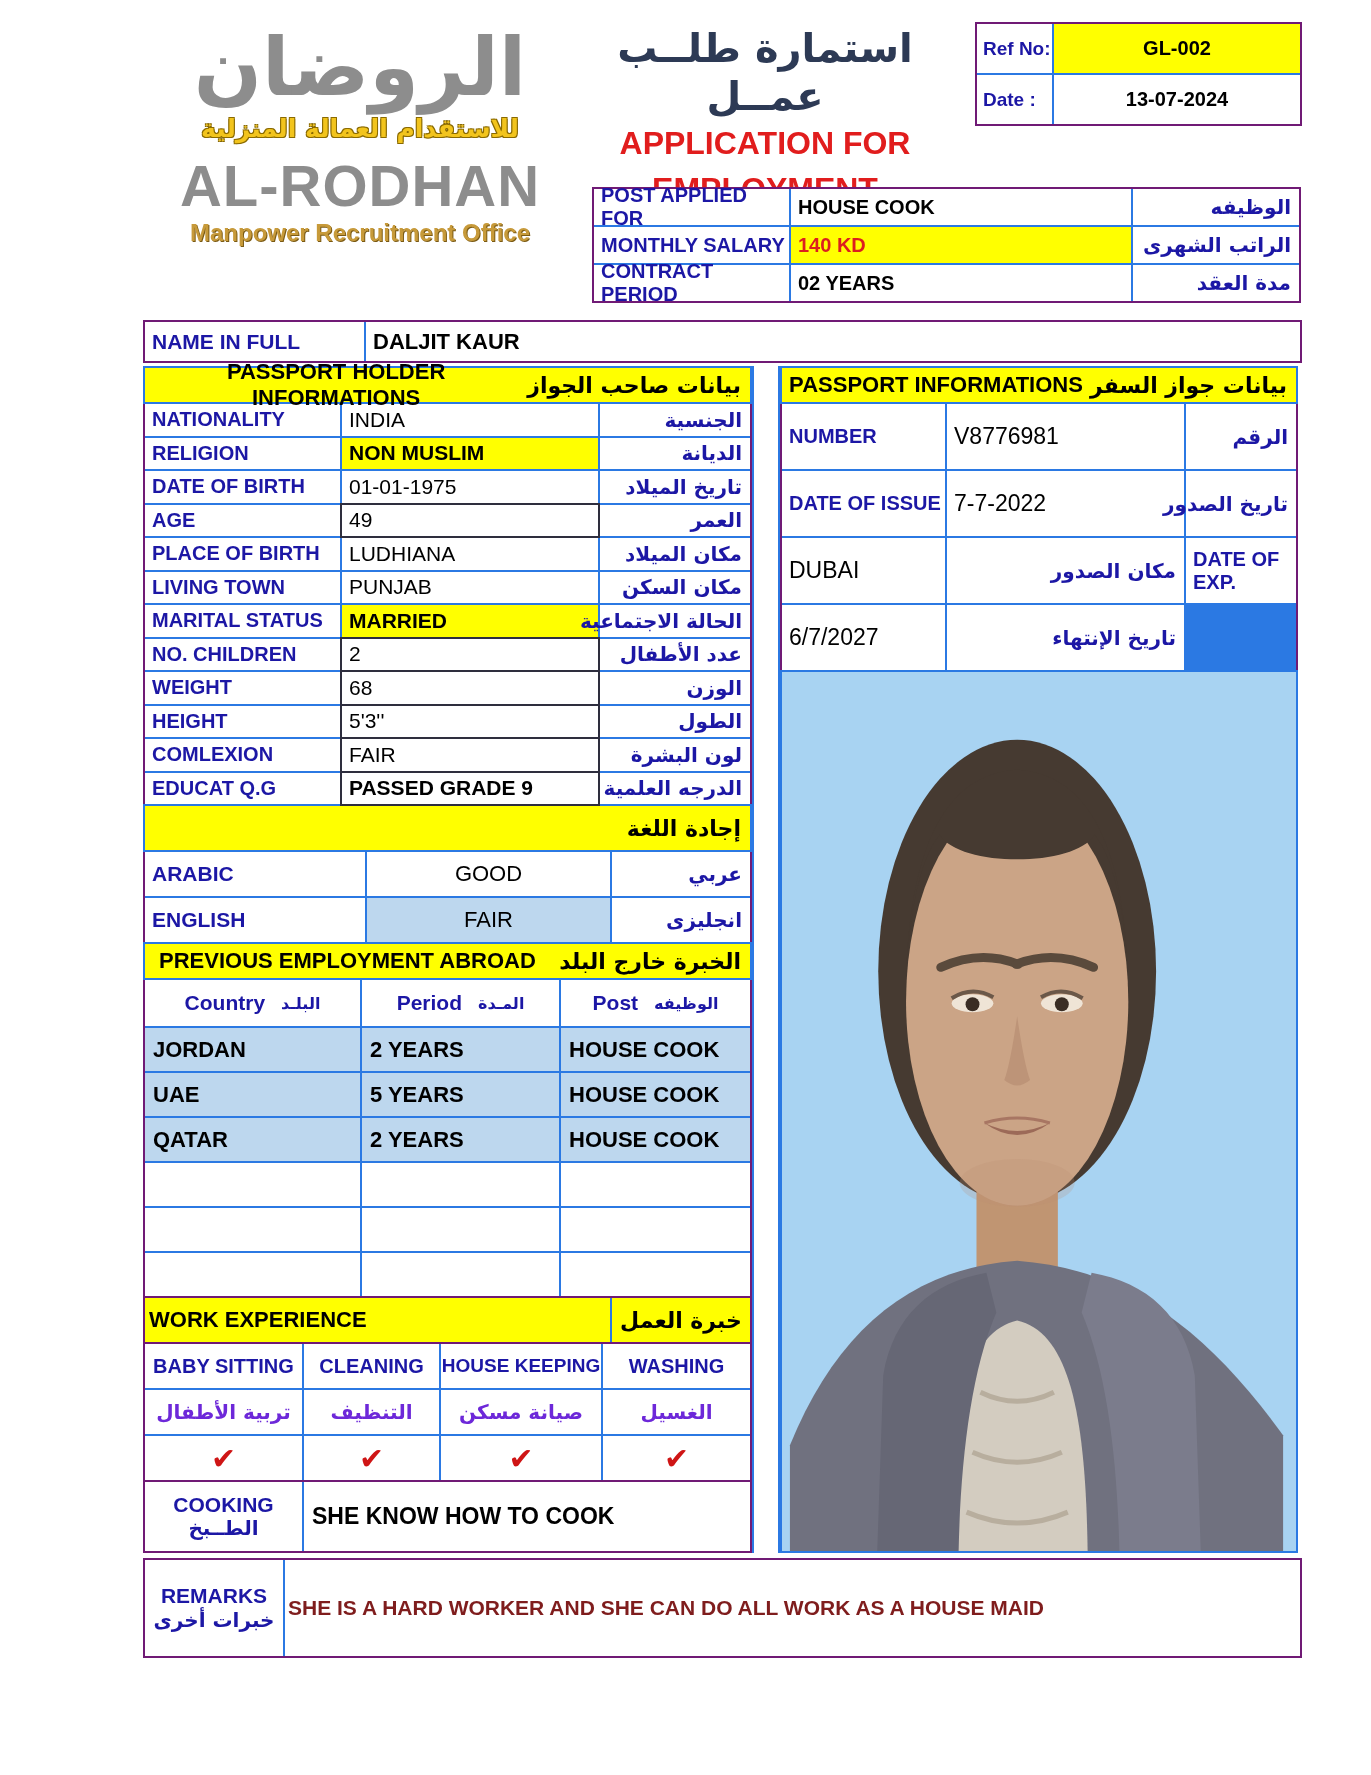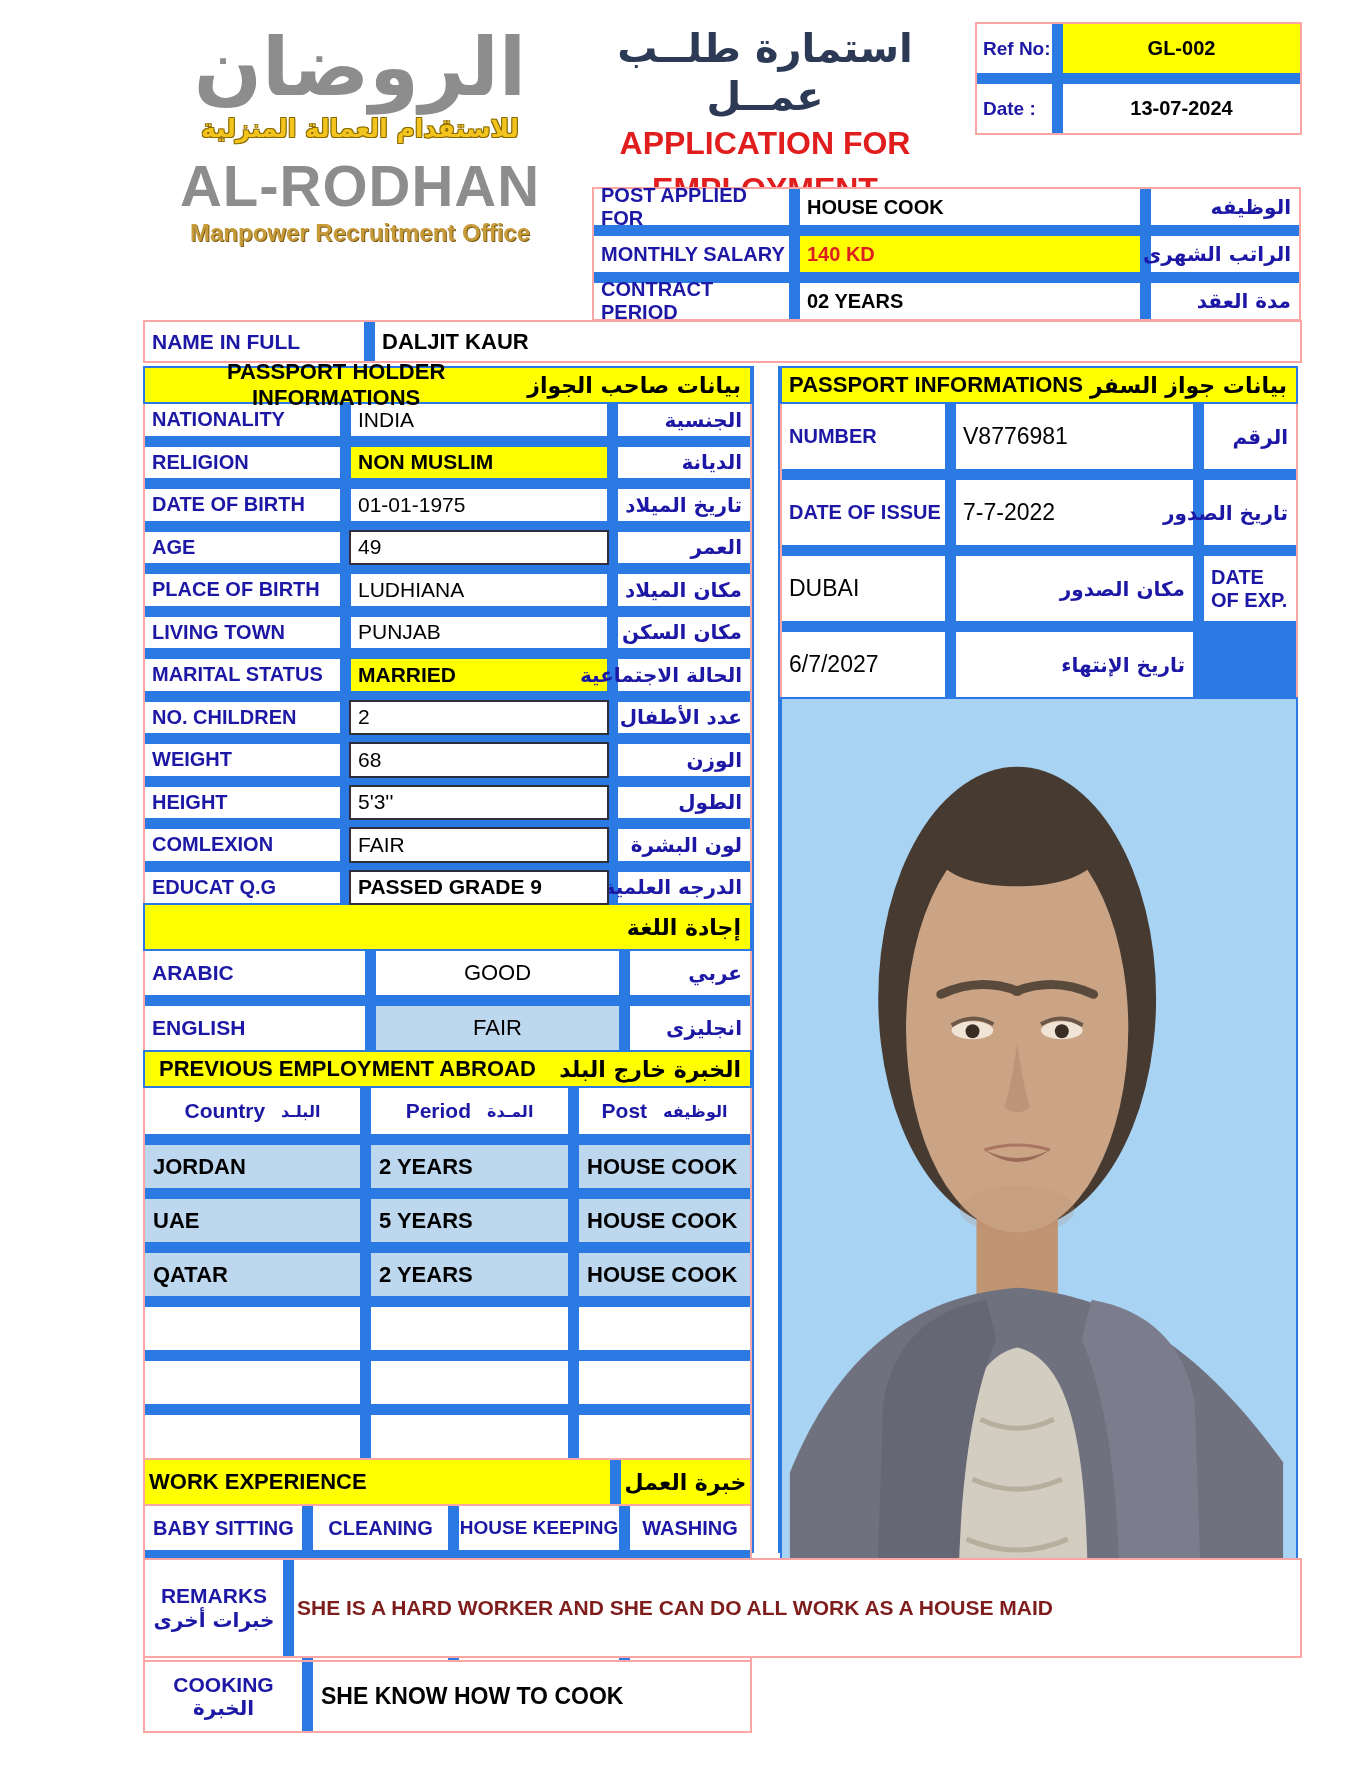--- a/index.html
+++ b/index.html
@@ -1,20 +1,20 @@
 <!DOCTYPE html>
 <html><head>
 <meta charset="utf-8">
 <style>
   html,body{margin:0;padding:0;background:#fff;}
   .page{position:relative;width:1371px;height:1775px;background:#ffffff;overflow:hidden;
         font-family:"Liberation Sans","DejaVu Sans",sans-serif;}
 
   
-  .grid{display:grid;gap:11px;background:#2b79e3;border:2px solid #fca5a5;}
+  .grid{display:grid;gap:2px;background:#2b79e3;border:2px solid #701a75;}
   .cell{background:#fff;display:flex;align-items:center;min-width:0;}
   .lbl{color:#1c17a5;font-weight:bold;font-size:21px;padding-left:7px;}
   .val{font-size:22px;color:#000;padding-left:7px;}
   .bold{font-weight:bold;}
   .yellowbg{background:#ffff00;}
   .redtxt{color:#dc1f1f;}
   .center{justify-content:center;padding-left:0;}
   .ar{direction:rtl;color:#1c17a5;font-weight:bold;font-size:20px;padding-right:8px;
       white-space:nowrap;overflow:visible;font-family:"DejaVu Sans",sans-serif;}
   .darkcell{outline:2px solid #2e2e3e;outline-offset:0;position:relative;z-index:2;}
@@ -274,21 +274,21 @@
 
       <div class="cell checkmark">✔</div>
       <div class="cell checkmark">✔</div>
       <div class="cell checkmark">✔</div>
       <div class="cell checkmark">✔</div>
     </div>
 
     <div class="sec grid cook-grid">
       <div class="cell stack">
         <div class="l1">COOKING</div>
-        <div class="l2">الخبرة</div>
+        <div class="l2">الطــبخ</div>
       </div>
       <div class="cell cook-note">SHE KNOW HOW TO COOK</div>
     </div>
   </div>
 
   <div class="strip"></div>
 
   <div class="right-col">
 
     <div class="sec yhdr hdr38">

